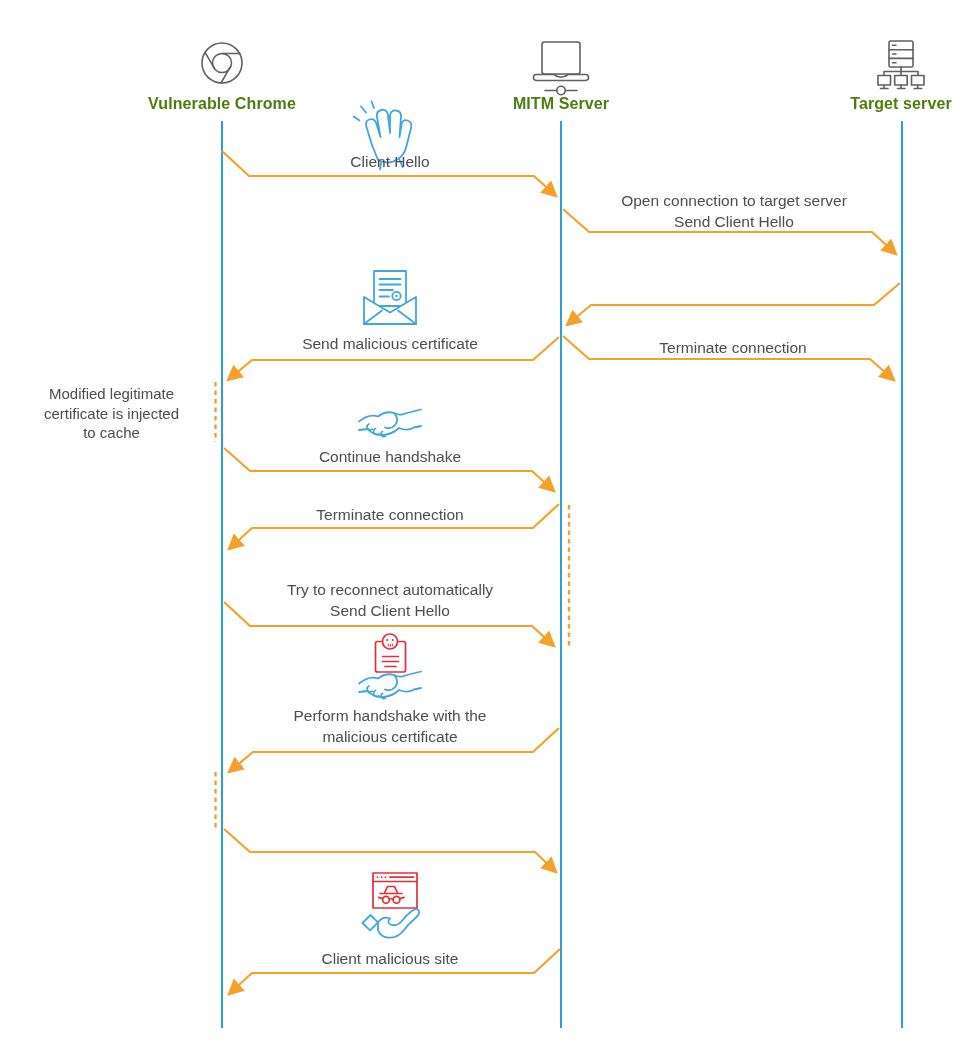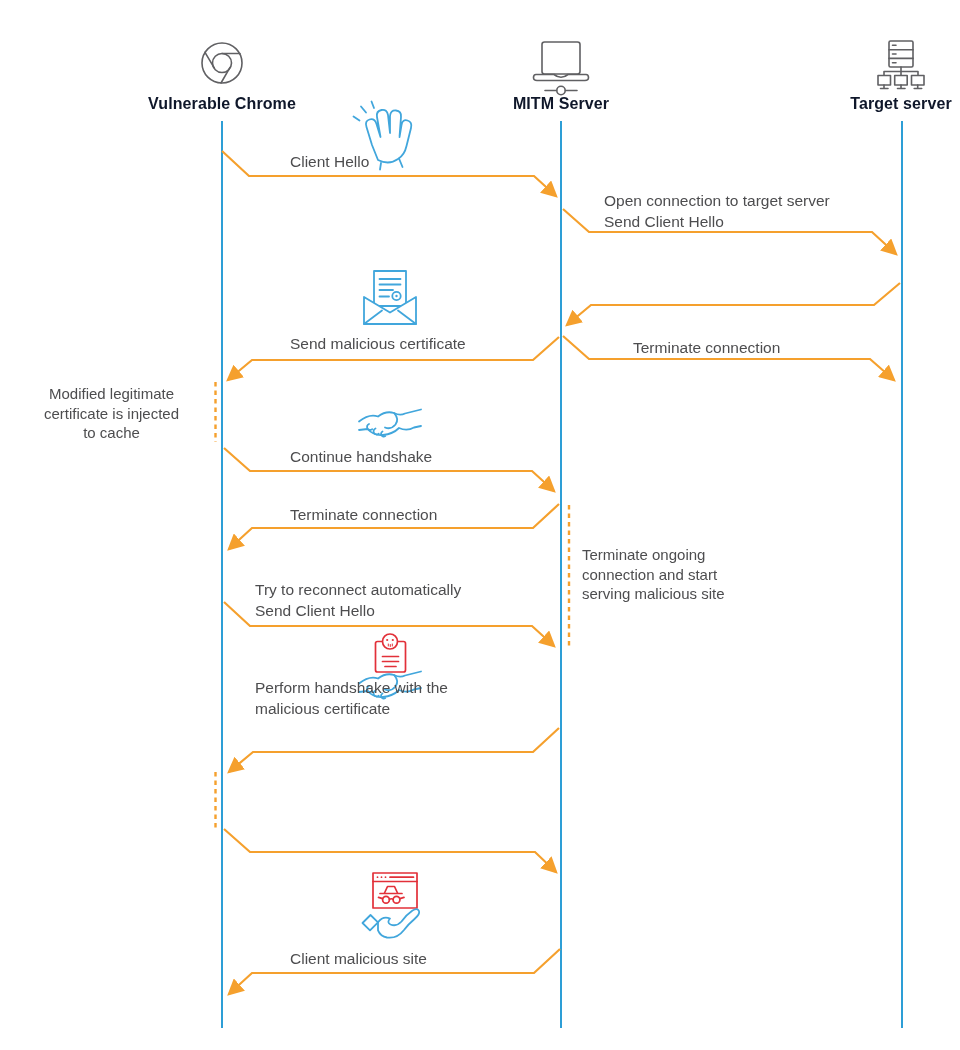--- a/index.html
+++ b/index.html
@@ -2,25 +2,25 @@
 <html><head>
 <meta charset="utf-8">
 <style>
   html,body{margin:0;padding:0;background:#ffffff;}
   .canvas{
     position:relative;width:960px;height:1050px;background:#ffffff;overflow:hidden;
     font-family:"Liberation Sans",sans-serif;
   }
   .canvas svg{position:absolute;left:0;top:0;}
   .actor-label{
-    position:absolute;text-align:center;color:#0f172a;font-size:16px;font-weight:bold;
+    position:absolute;text-align:center;color:#4d7c0f;font-size:16px;font-weight:bold;
     letter-spacing:.1px;
   }
   .msg{
-    position:absolute;color:#4d4d4f;font-size:15.5px;line-height:21px;
+    position:absolute;text-align:center;color:#4d4d4f;font-size:15.5px;line-height:21px;
     white-space:pre-line;
   }
   .note{
     position:absolute;color:#4d4d4f;font-size:15px;line-height:19.5px;white-space:pre-line;
   }
   .note-right{text-align:center;}
   .note-left{text-align:left;}
   
   .gi{stroke:#606063;stroke-width:1.6;fill:none;stroke-linecap:round;stroke-linejoin:round;}
   .bi{stroke:#41a6dc;stroke-width:1.8;fill:none;stroke-linecap:round;stroke-linejoin:round;}
@@ -151,24 +151,21 @@
 
   <div class="msg" style="left:290px;top:151px;width:200px;">Client Hello</div>
   <div class="msg" style="left:604px;top:190px;width:260px;">Open connection to target server
 Send Client Hello</div>
   <div class="msg" style="left:290px;top:333px;width:200px;">Send malicious certificate</div>
   <div class="msg" style="left:633px;top:337px;width:200px;">Terminate connection</div>
   <div class="msg" style="left:290px;top:446px;width:200px;">Continue handshake</div>
   <div class="msg" style="left:290px;top:504px;width:200px;">Terminate connection</div>
   <div class="msg" style="left:255px;top:579px;width:270px;">Try to reconnect automatically
 Send Client Hello</div>
-  <div class="msg" style="left:255px;top:677px;width:270px;">Perform handshake with the
+  <div class="msg" style="left:255px;top:705px;width:270px;">Perform handshake with the
 malicious certificate</div>
   <div class="msg" style="left:290px;top:948px;width:200px;">Client malicious site</div>
 
   <div class="note note-right" style="left:20px;top:384px;width:183px;">Modified legitimate
 certificate is injected
 to cache</div>
-  <div class="note note-left" style="left:582px;top:545px;width:215px;">Terminate ongoing
-connection and start
-serving malicious site</div>
 
 </div>
 
 </body></html>

